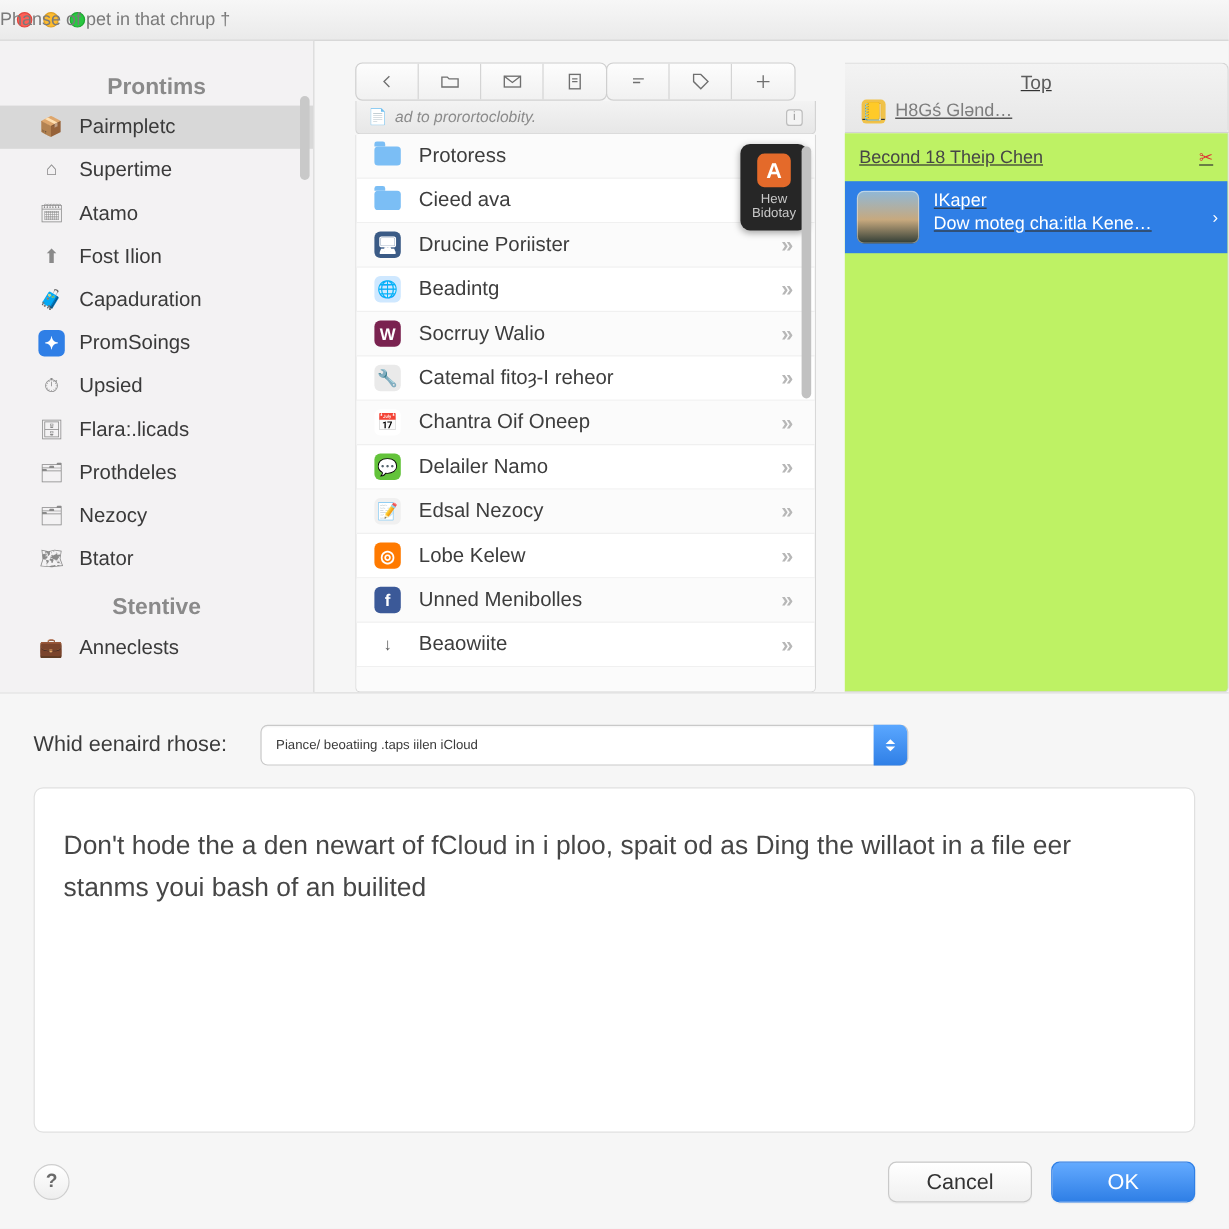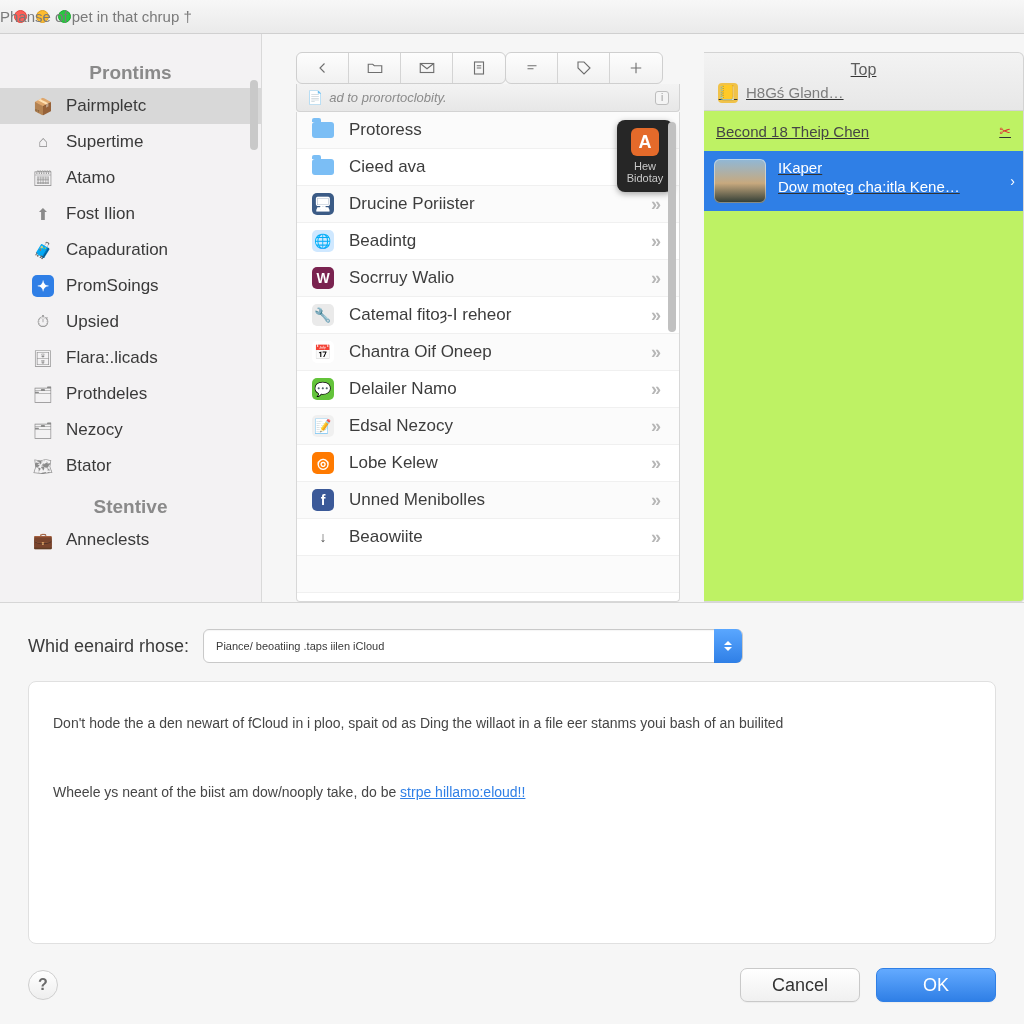--- a/index.html
+++ b/index.html
@@ -54,28 +54,28 @@
   .rrow1 { display:flex; align-items:center; height:40px; padding:0 12px; gap:8px; color:#464646; font-size:15px;}
   .rrow1 .pin{ color:#d33; font-size:14px;}
   .rsel { display:flex; align-items:flex-start; gap:12px; background:#2f7fe6; color:#fff; padding:8px 10px 8px 10px; position:relative;}
   .rsel .thumb{ width:52px; height:44px; border-radius:6px; background:linear-gradient(180deg,#8fb8d8 0%,#c7a97e 55%,#2e3b34 100%); box-shadow:0 0 0 1px rgba(255,255,255,.4) inset;}
   .rsel .meta{ display:flex; flex-direction:column; line-height:1.25; font-size:15px; overflow:hidden;}
   .rsel .meta .t{ font-weight:500;}
   .rsel .chev{ position:absolute; right:8px; top:50%; transform:translateY(-50%); color:#fff;}
 
   
   .sheet { padding:26px 28px 22px 28px; display:flex; flex-direction:column; gap:18px; background:#f6f6f6;}
-  .field-row { display:flex; align-items:center; gap:14px;}
+  .field-row { display:flex; align-items:center; gap:28px;}
   .field-label { font-size:18px; color:#3b3b3b;}
   .select { flex:0 0 auto; display:flex; align-items:center; height:34px; min-width:540px; background:#fff; border:1px solid #c9c9c9; border-radius:6px; padding:0 0 0 12px; font-size:11px; color:#3a3a3a; box-shadow:0 1px 1px rgba(0,0,0,.04) inset;}
   .select .stepper{ width:28px; height:34px; margin-left:auto; background:linear-gradient(#5aa7ff,#2f7fe6); border-radius:0 6px 6px 0; display:flex; flex-direction:column; align-items:center; justify-content:center; gap:2px;}
   .select .stepper .tri{ width:0;height:0;border-left:4px solid transparent;border-right:4px solid transparent;}
   .select .stepper .up{ border-bottom:4px solid #fff;}
   .select .stepper .dn{ border-top:4px solid #fff;}
-  .desc-box { background:#fff; border:1px solid #e0e0e0; border-radius:8px; padding:30px 38px 140px 24px; font-size:14px; color:#464646; line-height:1.6;}
+  .desc-box { background:#fff; border:1px solid #e0e0e0; border-radius:8px; padding:30px 38px 140px 24px; font-size:22px; color:#464646; line-height:1.6;}
   .desc-box a{ color:#2f7fe6; text-decoration:underline;}
   .btn-row { display:flex; align-items:center; gap:16px; padding-top:6px;}
   .help { width:30px;height:30px;border-radius:50%;border:1px solid #cfcfcf;background:linear-gradient(#fff,#eee);display:flex;align-items:center;justify-content:center;color:#6a6a6a;font-weight:700; font-size:16px;}
   .spacer{flex:1;}
   .btn { height:34px; min-width:120px; border:1px solid #c9c9c9; border-radius:7px; background:linear-gradient(#fff,#f0f0f0); font-size:18px; color:#333; display:flex; align-items:center; justify-content:center; box-shadow:0 1px 1px rgba(0,0,0,.04);}
   .btn.primary{ background:linear-gradient(#63aaff,#2f7fe6); border-color:#2f7fe6; color:#fff;}
   
   .ic-folder{background:#7bbef5;border-radius:3px;width:22px;height:16px;position:relative;}
   .ic-folder:before{content:"";position:absolute;top:-4px;left:0;width:9px;height:4px;background:#7bbef5;border-radius:2px 2px 0 0;}
   .sq { width:22px;height:22px;border-radius:5px;display:flex;align-items:center;justify-content:center;color:#fff;font-size:14px;font-weight:700;}
@@ -335,23 +335,20 @@
         <span class="stepper">
           <span class="tri up"></span>
             <span class="tri dn"></span>
         </span>
       </div>
     </div>
 
     <div class="desc-box">
       <div>Don't hode the a den newart of fCloud in i ploo, spait od as Ding the willaot in a file eer stanms youi bash of an builited</div>
       <div style="height:46px;"></div>
-      <div>
-        <span>Wheele ys neant of the biist am dow/nooply take, do be </span><a href="#">strpe hillamo:eloud!!</a>
-      </div>
     </div>
 
     <div class="btn-row">
       <div class="help">?</div>
       <div class="spacer"></div>
       <div class="btn">
           <span>Cancel</span>
         </div>
       <div class="btn primary">
           <span>OK</span>

